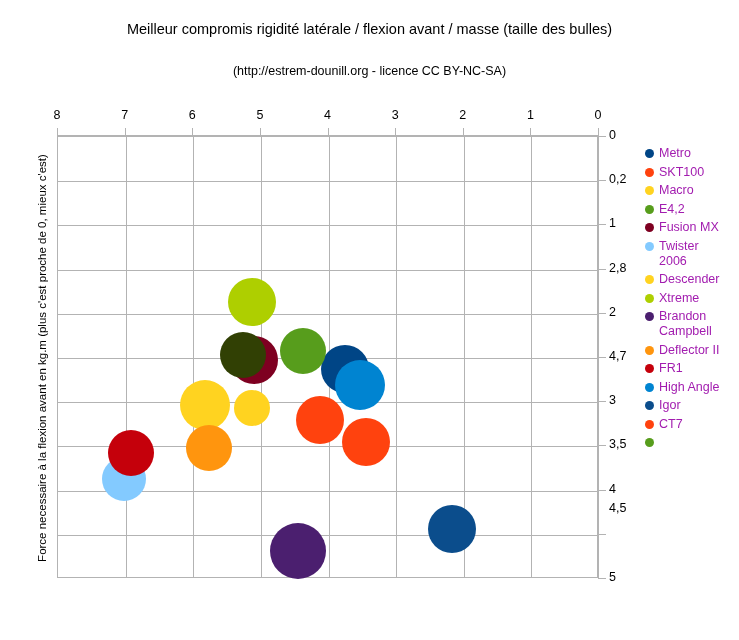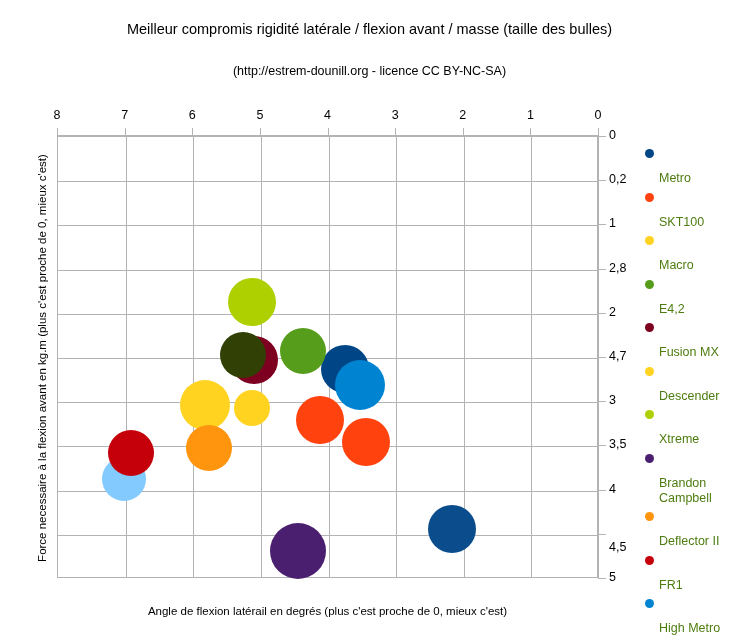--- a/index.html
+++ b/index.html
@@ -158,23 +158,22 @@
     width: 9px;
     height: 9px;
     border-radius: 50%;
     flex: 0 0 9px;
     margin-top: 3px;
     margin-right: 5px;
   }
   .legend-label {
     font-size: 12.5px;
     line-height: 15px;
-    color: #4d7c0f;
+    color: #a21caf;
     white-space: pre-line;
-    margin-top: 25px;
   }
 </style>
 </head>
 <body>
 
 <div id="root">
 
   <div class="title">Meilleur compromis rigidité latérale / flexion avant / masse (taille des bulles)</div>
   <div class="subtitle">(http://estrem-dounill.org - licence CC BY-NC-SA)</div>
 
@@ -214,21 +213,21 @@
       <div class="ytick-label" style="top: 304.8px;">2</div>
       <div class="ytick-mark" style="top: 357px;"></div>
       <div class="ytick-label" style="top: 349px;">4,7</div>
       <div class="ytick-mark" style="top: 401.2px;"></div>
       <div class="ytick-label" style="top: 393.2px;">3</div>
       <div class="ytick-mark" style="top: 445.4px;"></div>
       <div class="ytick-label" style="top: 437.4px;">3,5</div>
       <div class="ytick-mark" style="top: 489.6px;"></div>
       <div class="ytick-label" style="top: 481.6px;">4</div>
       <div class="ytick-mark" style="top: 533.8px;"></div>
-      <div class="ytick-label" style="top: 540px;">4,5</div>
+      <div class="ytick-label" style="top: 501px;">4,5</div>
       <div class="ytick-mark" style="top: 578px;"></div>
       <div class="ytick-label" style="top: 570px;">5</div>
     </div>
 
   <div id="plot-frame">
       <div class="gridline-v" style="left: 67.625px;"></div>
       <div class="gridline-v" style="left: 135.25px;"></div>
       <div class="gridline-v" style="left: 202.875px;"></div>
       <div class="gridline-v" style="left: 270.5px;"></div>
       <div class="gridline-v" style="left: 338.125px;"></div>
@@ -253,21 +252,20 @@
       <div class="bubble" title="Distance GE" style="left: 162.292px; top: 195.348px; width: 46px; height: 46px; background: rgb(49, 64, 4);"></div>
       <div class="bubble" title="Xtreme" style="left: 170.084px; top: 141.308px; width: 48px; height: 48px; background: rgb(174, 207, 0);"></div>
       <div class="bubble" title="Brandon Campbell" style="left: 212.069px; top: 385.712px; width: 56px; height: 56px; background: rgb(75, 31, 111);"></div>
       <div class="bubble" title="Deflector II" style="left: 127.804px; top: 288.168px; width: 46px; height: 46px; background: rgb(255, 149, 14);"></div>
       <div class="bubble" title="FR1" style="left: 50.035px; top: 292.588px; width: 46px; height: 46px; background: rgb(197, 0, 11);"></div>
       <div class="bubble" title="High Light" style="left: 277.284px; top: 222.52px; width: 50px; height: 50px; background: rgb(0, 132, 209);"></div>
       <div class="bubble" title="Igor" style="left: 370.254px; top: 367.612px; width: 48px; height: 48px; background: rgb(11, 77, 140);"></div>
       <div class="bubble" title="CT7" style="left: 283.694px; top: 280.98px; width: 48px; height: 48px; background: rgb(255, 66, 14);"></div>
     </div>
 
-  <div class="x-axis-title">Angle de flexion latérail en degrés (plus c'est proche de 0, mieux c'est)</div>
   <div class="y-axis-title">Force necessaire à la flexion avant en kg.m (plus c'est proche de 0, mieux c'est)</div>
 
   <div id="legend">
       <div class="legend-item">
         <span class="legend-dot" style="background: rgb(0, 69, 134);"></span>
         <span class="legend-label">Metro</span>
       </div>
       <div class="legend-item">
         <span class="legend-dot" style="background: rgb(255, 66, 14);"></span>
         <span class="legend-label">SKT100</span>
@@ -276,20 +274,25 @@
         <span class="legend-dot" style="background: rgb(255, 211, 32);"></span>
         <span class="legend-label">Macro</span>
       </div>
       <div class="legend-item">
         <span class="legend-dot" style="background: rgb(87, 157, 28);"></span>
         <span class="legend-label">E4,2</span>
       </div>
       <div class="legend-item">
         <span class="legend-dot" style="background: rgb(126, 0, 33);"></span>
         <span class="legend-label">Fusion MX</span>
+      </div>
+      <div class="legend-item">
+        <span class="legend-dot" style="background: rgb(131, 202, 255);"></span>
+        <span class="legend-label">Twister
+2006</span>
       </div>
       <div class="legend-item">
         <span class="legend-dot" style="background: rgb(255, 211, 32);"></span>
         <span class="legend-label">Descender</span>
       </div>
       <div class="legend-item">
         <span class="legend-dot" style="background: rgb(174, 207, 0);"></span>
         <span class="legend-label">Xtreme</span>
       </div>
       <div class="legend-item">
@@ -300,21 +303,21 @@
       <div class="legend-item">
         <span class="legend-dot" style="background: rgb(255, 149, 14);"></span>
         <span class="legend-label">Deflector II</span>
       </div>
       <div class="legend-item">
         <span class="legend-dot" style="background: rgb(197, 0, 11);"></span>
         <span class="legend-label">FR1</span>
       </div>
       <div class="legend-item">
         <span class="legend-dot" style="background: rgb(0, 132, 209);"></span>
-        <span class="legend-label">High Metro</span>
+        <span class="legend-label">High Angle</span>
       </div>
       <div class="legend-item">
         <span class="legend-dot" style="background: rgb(11, 77, 140);"></span>
         <span class="legend-label">Igor</span>
       </div>
       <div class="legend-item">
         <span class="legend-dot" style="background: rgb(255, 66, 14);"></span>
         <span class="legend-label">CT7</span>
       </div>
       <div class="legend-item">

